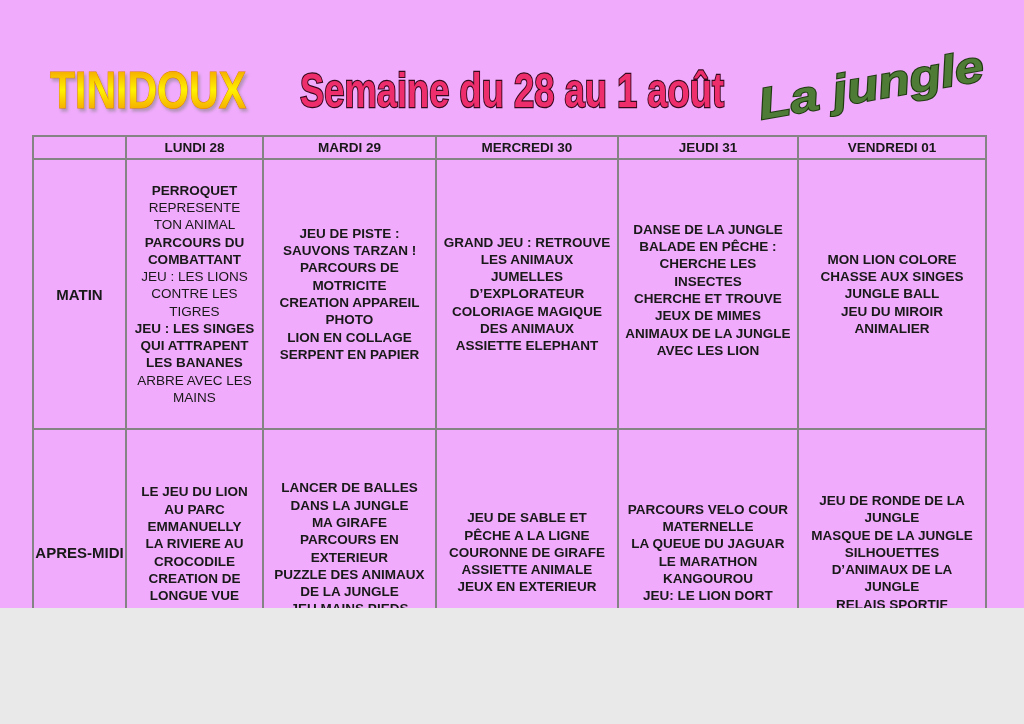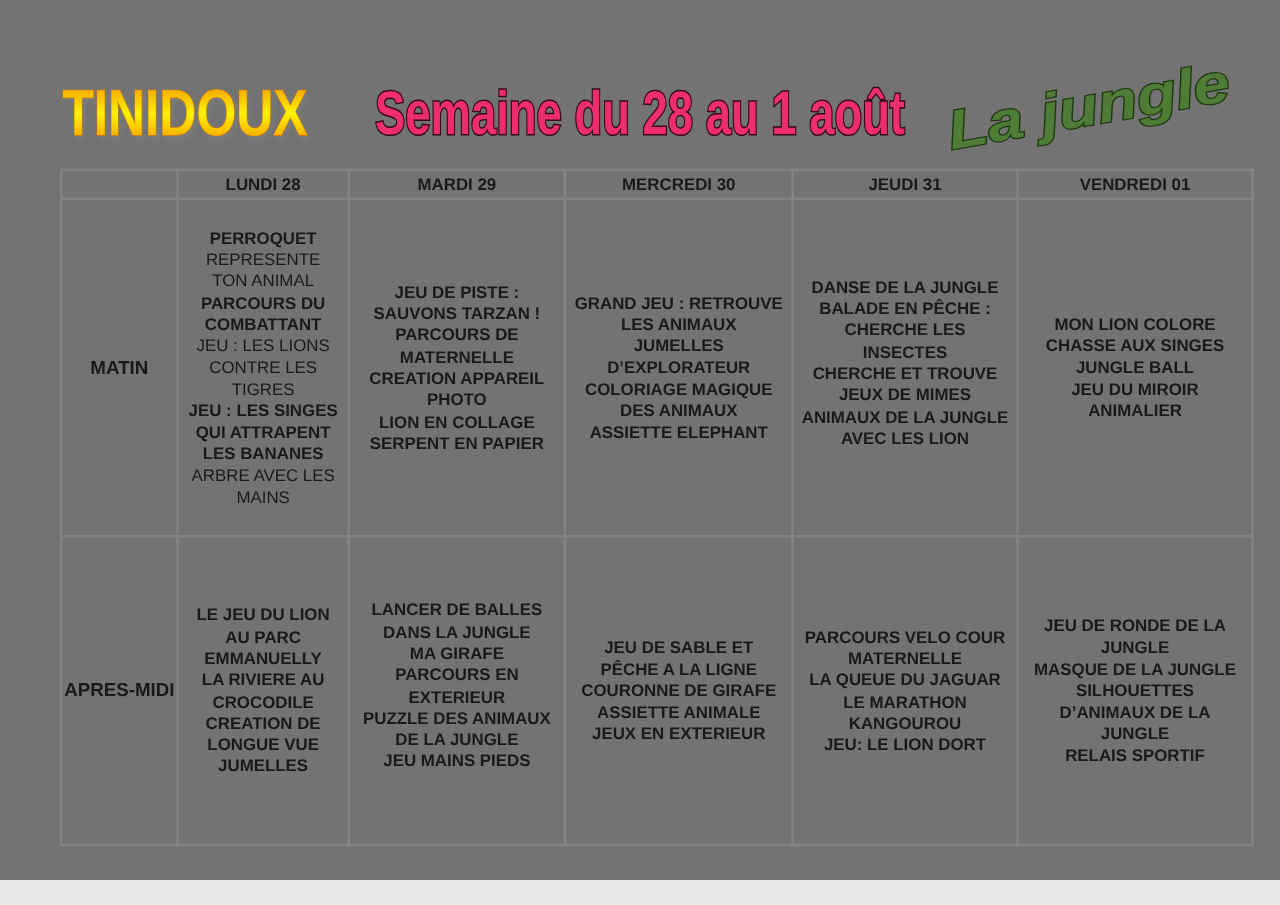--- a/index.html
+++ b/index.html
@@ -1,31 +1,31 @@
 <!DOCTYPE html>
 <html><head>
 <meta charset="utf-8">
 <style>
   html,body{margin:0;padding:0;background:#e9e9e9;}
   .page{
     position:relative;
-    width:1024px;height:704px;
-    background:#737373;
+    width:1024px;height:608px;
+    background:#f0abfc;
     font-family:"Liberation Sans", sans-serif;
     overflow:hidden;
   }
   
   .brand-svg{position:absolute;left:44px;top:58px;filter:drop-shadow(2px 3px 1.5px rgba(130,130,130,0.55));}
   .title-svg{position:absolute;left:292px;top:60px;}
   .theme-svg{position:absolute;left:738px;top:24px;}
   svg text{font-family:"Liberation Sans", sans-serif;}
 
   
   .sched{
-    position:absolute;left:48px;top:135px;
+    position:absolute;left:32px;top:135px;
     border-collapse:collapse;
     table-layout:fixed;
     width:953px;
   }
   .sched th,.sched td{
     border:2px solid #848484;
     padding:0;
     vertical-align:middle;
   }
   .sched thead th{
@@ -116,21 +116,21 @@
               <div class="item reg">REPRESENTE TON ANIMAL</div>
               <div class="item">PARCOURS DU COMBATTANT</div>
               <div class="item reg">JEU : LES LIONS CONTRE LES TIGRES</div>
               <div class="item">JEU : LES SINGES QUI ATTRAPENT LES BANANES</div>
               <div class="item reg">ARBRE AVEC LES MAINS</div>
             </div>
           </td>
           <td>
             <div class="cell-inner">
               <div class="item">JEU DE PISTE : SAUVONS TARZAN !</div>
-              <div class="item">PARCOURS DE MATERNELLE</div>
+              <div class="item">PARCOURS DE MOTRICITE</div>
               <div class="item">CREATION APPAREIL PHOTO</div>
               <div class="item">LION EN COLLAGE</div>
               <div class="item">SERPENT EN PAPIER</div>
             </div>
           </td>
           <td>
             <div class="cell-inner">
               <div class="item">GRAND JEU : RETROUVE LES ANIMAUX</div>
               <div class="item">JUMELLES D’EXPLORATEUR</div>
               <div class="item">COLORIAGE MAGIQUE DES ANIMAUX</div>

